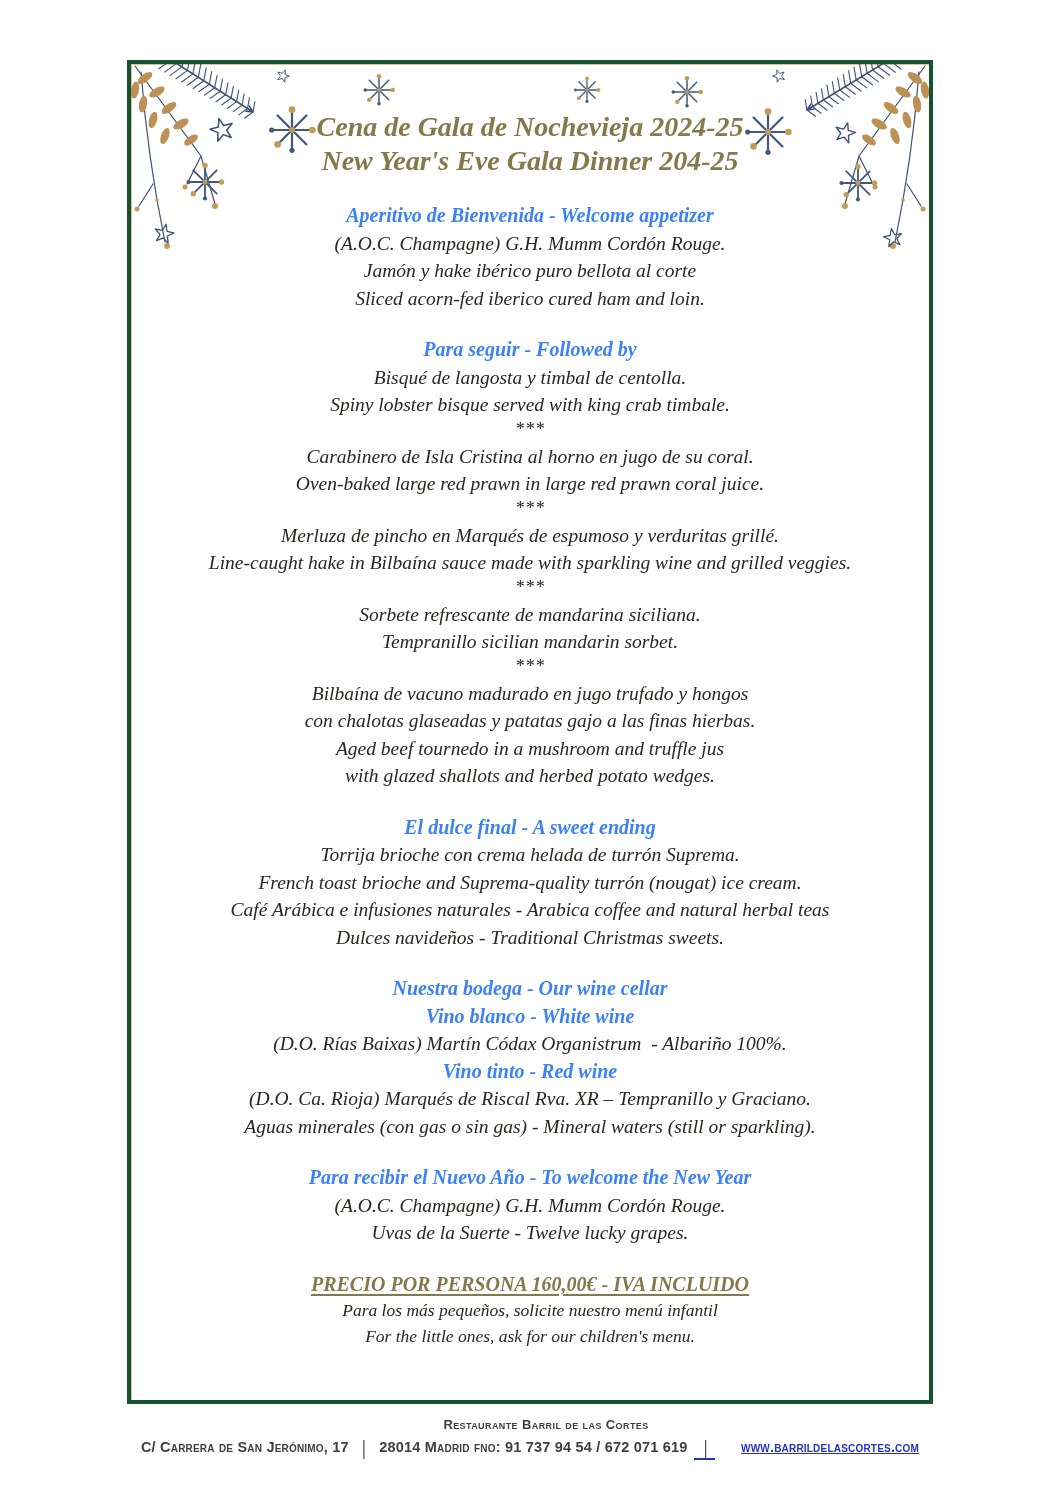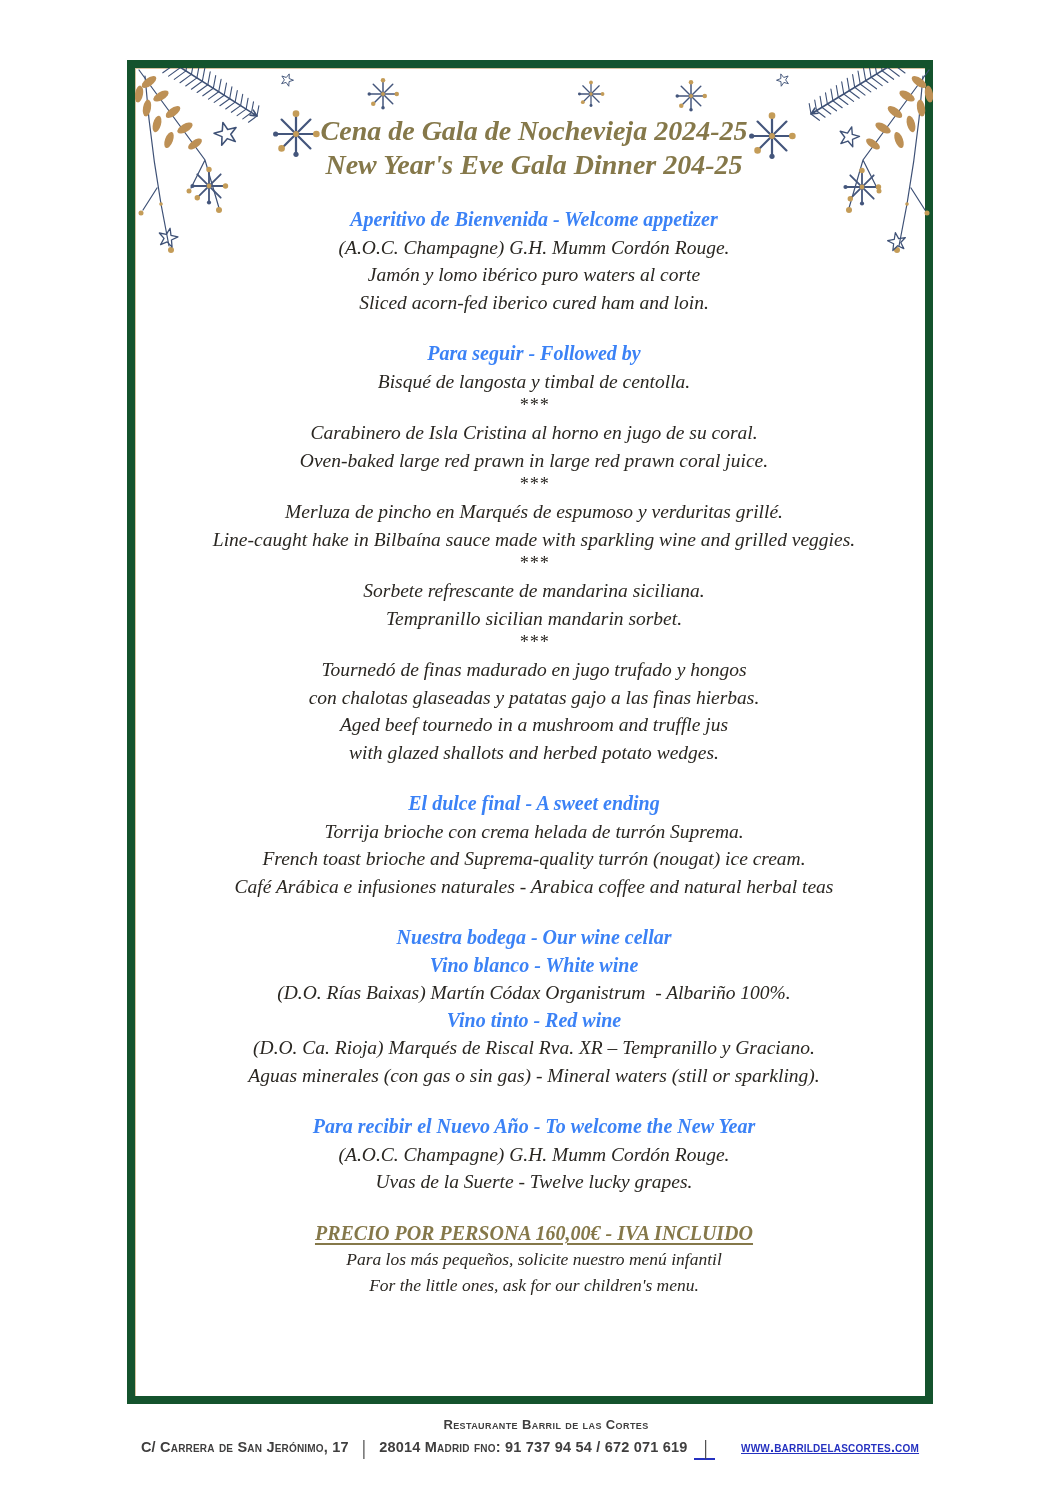--- a/index.html
+++ b/index.html
@@ -3,21 +3,21 @@
 <meta charset="utf-8">
 <style>
   html,body{margin:0;padding:0;}
   body{
     width:1060px;height:1497px;background:#ffffff;position:relative;overflow:hidden;
     font-family:"Liberation Serif", serif;
   }
   
   .menu-frame{
     position:absolute;left:127px;top:60px;width:806px;height:1344px;
-    box-sizing:border-box;border:8px solid #14532d;background:#ffffff;
+    box-sizing:border-box;border:4px solid #14532d;background:#ffffff;
     box-shadow:inset 2px 2px 0 -1px rgba(194,162,107,.65);
   }
   .deco-svg{position:absolute;left:0;top:0;pointer-events:none;}
   .content{
     position:relative;width:798px;padding-top:46px;text-align:center;
     color:#2a2722;
   }
   .title-line{
     font-size:28px;line-height:34px;font-weight:bold;font-style:italic;color:#85784a;
   }
@@ -186,42 +186,44 @@
     <use href="#snow" transform="translate(637,68) scale(1.85)"></use>
     <use href="#snow" transform="translate(727,119) scale(1.5)"></use>
   </svg>
 
   <div class="content">
     <div class="title-line">Cena de Gala de Nochevieja 2024-25</div>
     <div class="title-line">New Year's Eve Gala Dinner 204-25</div>
     <div id="menu-lines">
         <div class="line h sec">Aperitivo de Bienvenida - Welcome appetizer</div>
         <div class="line b">(A.O.C. Champagne) G.H. Mumm Cordón Rouge.</div>
-        <div class="line b">Jamón y lomo ibérico puro waters al corte</div>
+        <div class="line b">Jamón y hake ibérico puro bellota al corte</div>
         <div class="line b">Sliced acorn-fed iberico cured ham and loin.</div>
         <div class="line h sec">Para seguir - Followed by</div>
         <div class="line b">Bisqué de langosta y timbal de centolla.</div>
+        <div class="line b">Spiny lobster bisque served with king crab timbale.</div>
         <div class="line s">***</div>
         <div class="line b">Carabinero de Isla Cristina al horno en jugo de su coral.</div>
         <div class="line b">Oven-baked large red prawn in large red prawn coral juice.</div>
         <div class="line s">***</div>
         <div class="line b">Merluza de pincho en Marqués de espumoso y verduritas grillé.</div>
         <div class="line b">Line-caught hake in Bilbaína sauce made with sparkling wine and grilled veggies.</div>
         <div class="line s">***</div>
         <div class="line b">Sorbete refrescante de mandarina siciliana.</div>
         <div class="line b">Tempranillo sicilian mandarin sorbet.</div>
         <div class="line s">***</div>
-        <div class="line b">Tournedó de finas madurado en jugo trufado y hongos</div>
+        <div class="line b">Bilbaína de vacuno madurado en jugo trufado y hongos</div>
         <div class="line b">con chalotas glaseadas y patatas gajo a las finas hierbas.</div>
         <div class="line b">Aged beef tournedo in a mushroom and truffle jus</div>
         <div class="line b">with glazed shallots and herbed potato wedges.</div>
         <div class="line h sec">El dulce final - A sweet ending</div>
         <div class="line b">Torrija brioche con crema helada de turrón Suprema.</div>
         <div class="line b">French toast brioche and Suprema-quality turrón (nougat) ice cream.</div>
         <div class="line b">Café Arábica e infusiones naturales - Arabica coffee and natural herbal teas</div>
+        <div class="line b">Dulces navideños - Traditional Christmas sweets.</div>
         <div class="line h sec">Nuestra bodega - Our wine cellar</div>
         <div class="line h">Vino blanco - White wine</div>
         <div class="line b">(D.O. Rías Baixas) Martín Códax Organistrum&nbsp; - Albariño 100%.</div>
         <div class="line h">Vino tinto - Red wine</div>
         <div class="line b">(D.O. Ca. Rioja) Marqués de Riscal Rva. XR – Tempranillo y Graciano.</div>
         <div class="line b">Aguas minerales (con gas o sin gas) - Mineral waters (still or sparkling).</div>
         <div class="line h sec">Para recibir el Nuevo Año - To welcome the New Year</div>
         <div class="line b">(A.O.C. Champagne) G.H. Mumm Cordón Rouge.</div>
         <div class="line b">Uvas de la Suerte - Twelve lucky grapes.</div>
         <div class="line p sec">PRECIO POR PERSONA 160,00€ - IVA INCLUIDO</div>

